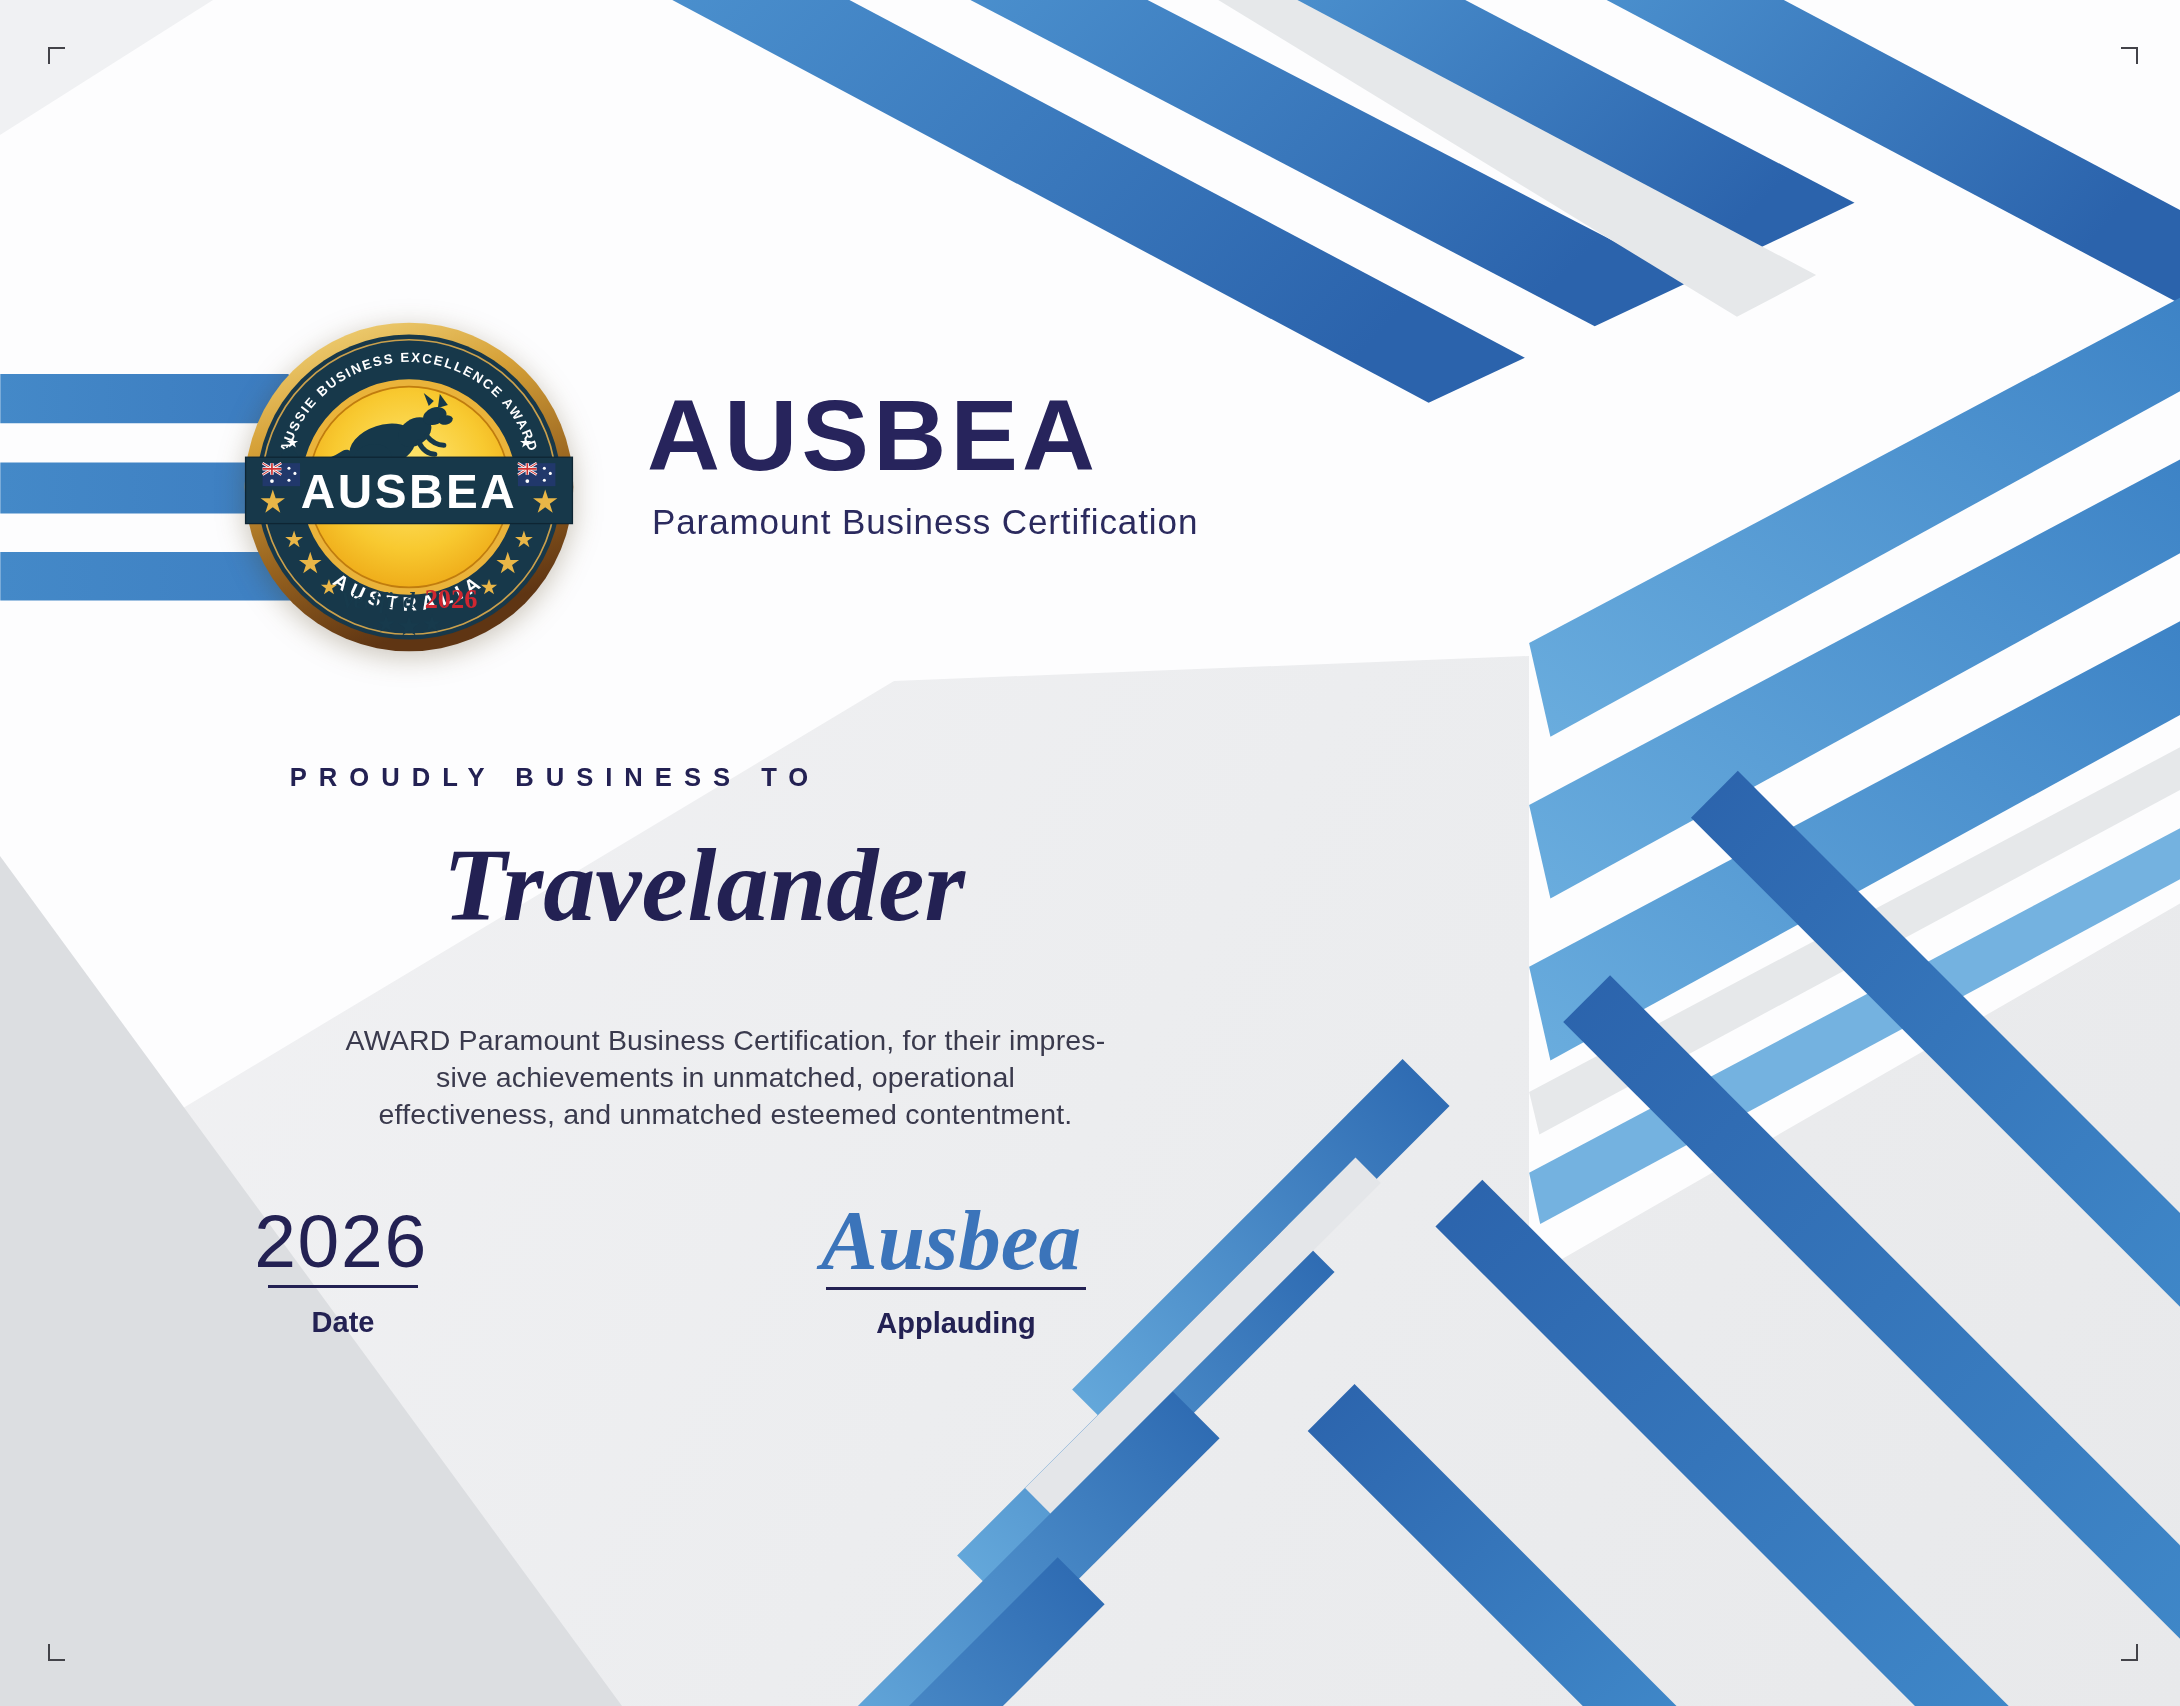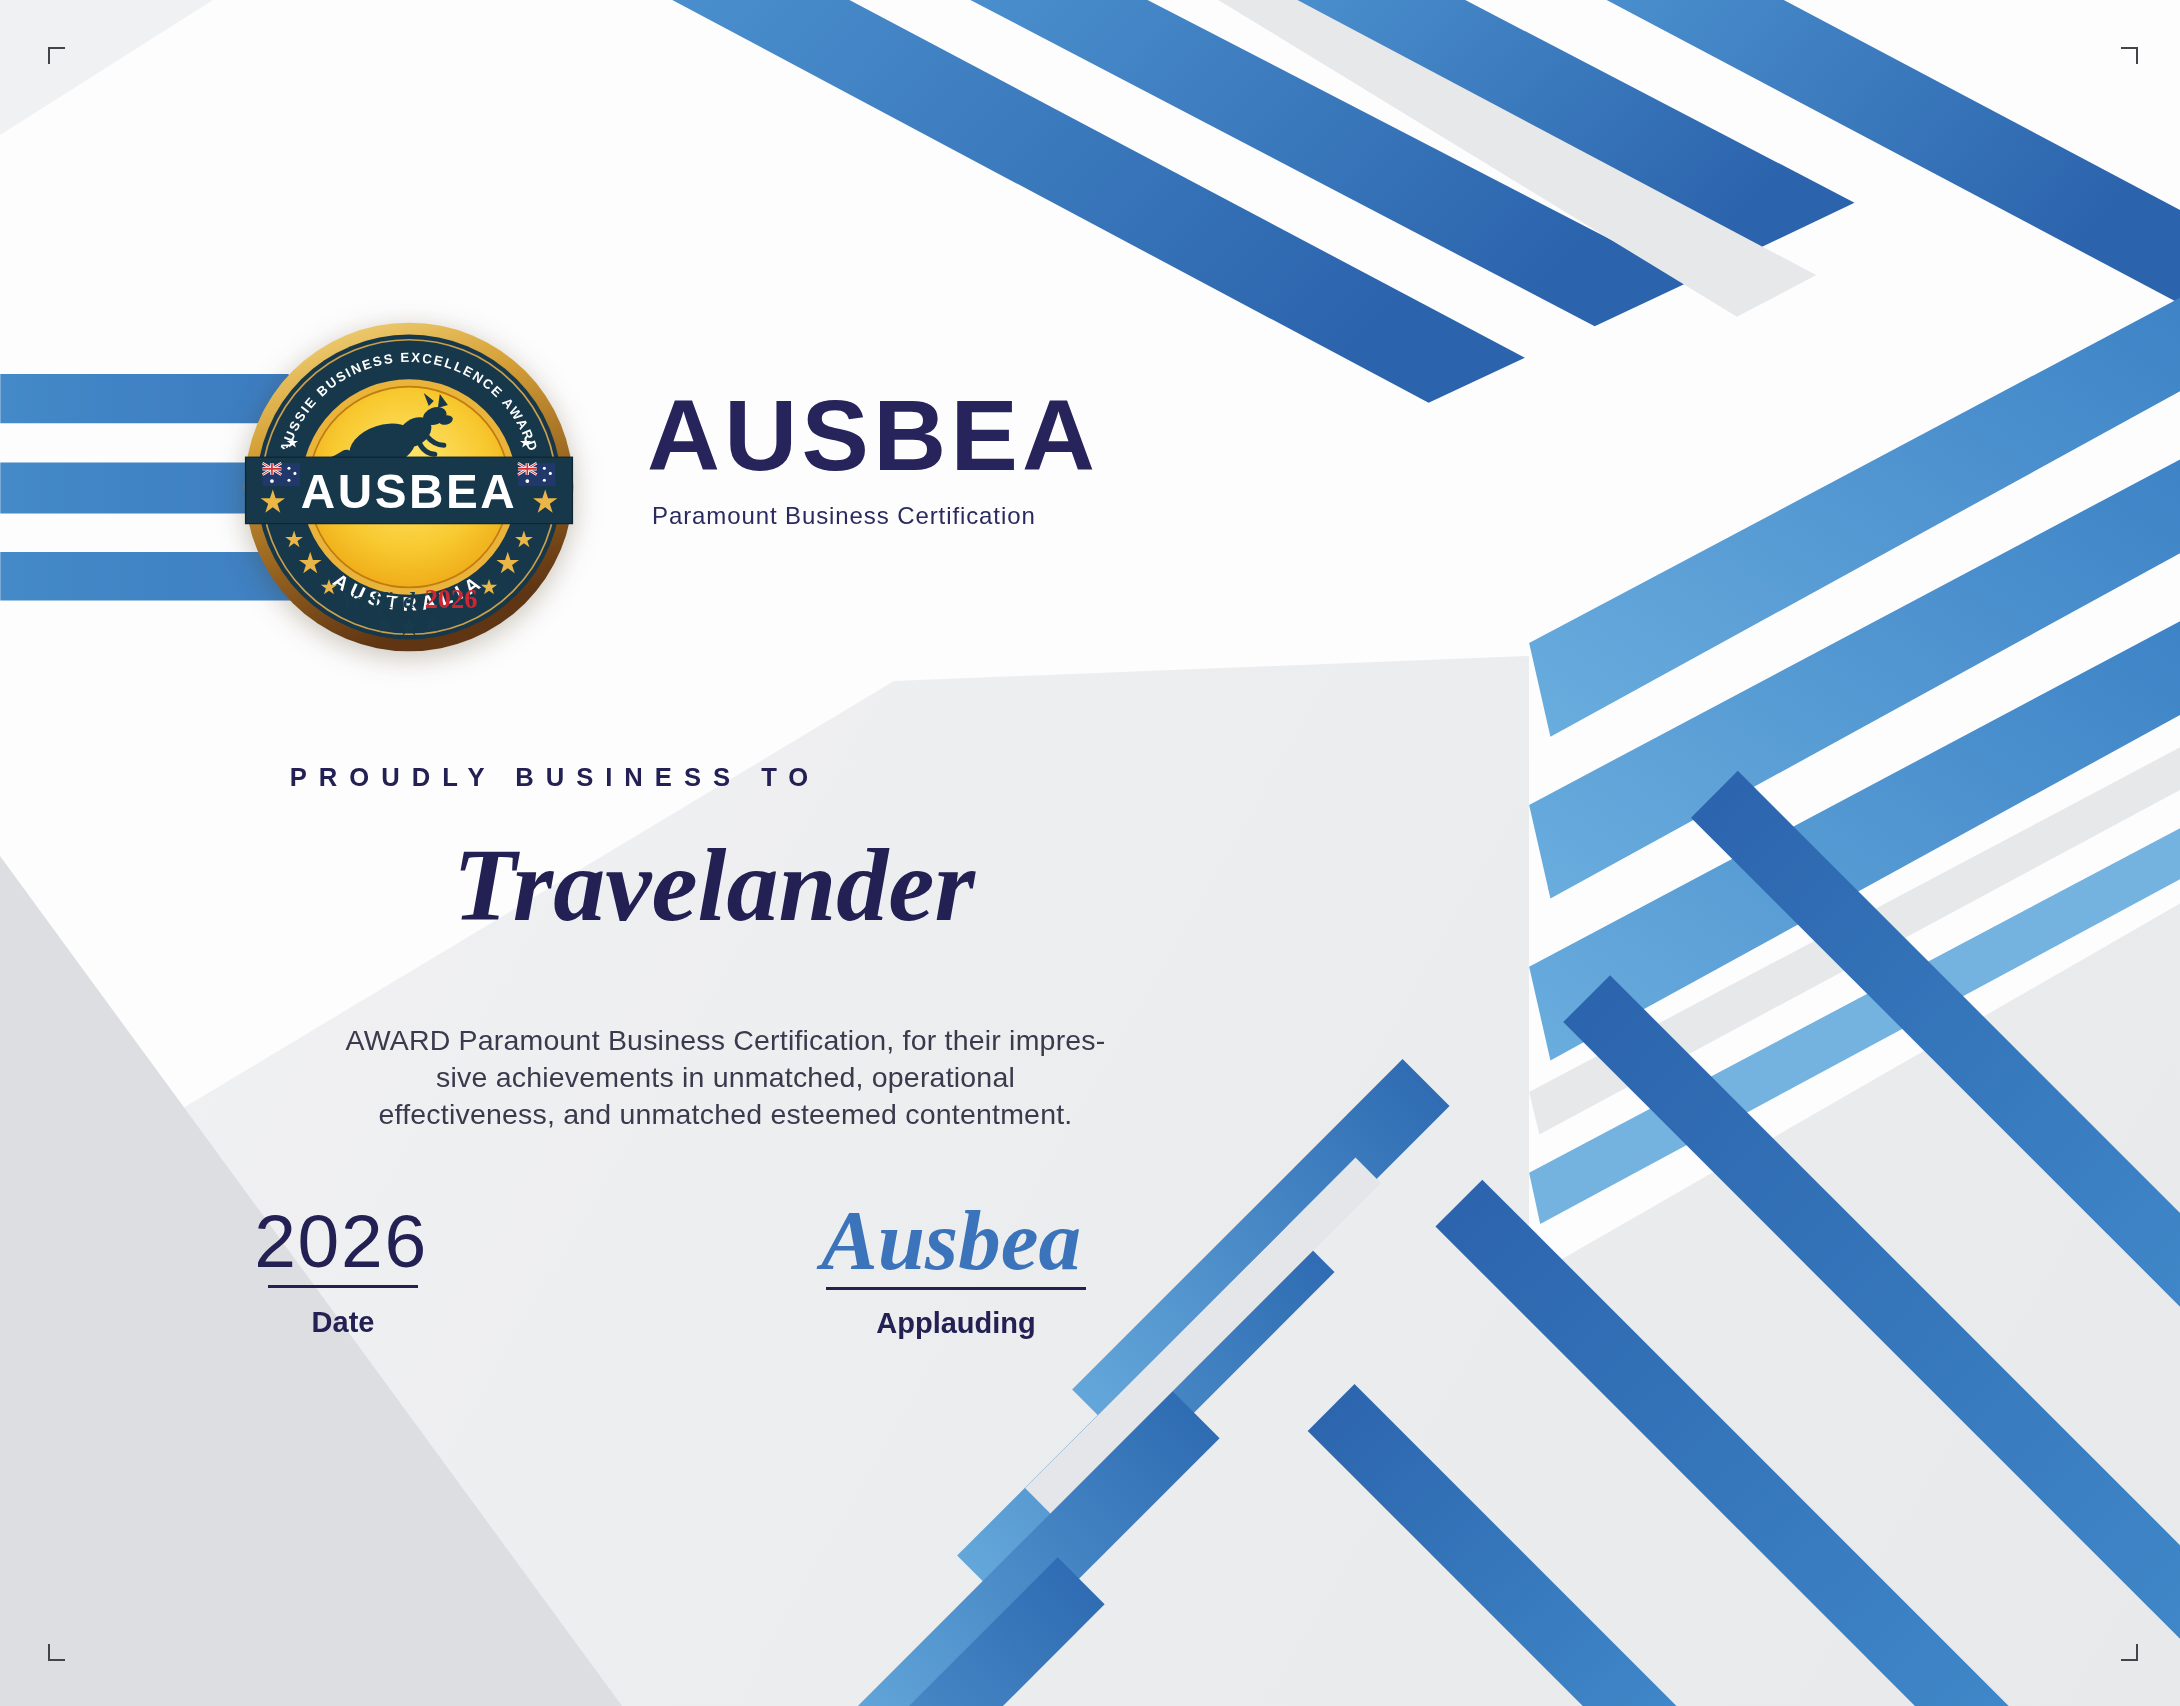--- a/index.html
+++ b/index.html
@@ -25,26 +25,26 @@
   }
   
   .mark{position:absolute;width:14.5px;height:14.5px;}
   .mark.tl{left:48px;top:47px;border-left:2.1px solid #434349;border-top:2.1px solid #434349;}
   .mark.tr{left:2121px;top:47px;border-right:2.1px solid #434349;border-top:2.1px solid #434349;}
   .mark.bl{left:48px;top:1644px;border-left:2.1px solid #434349;border-bottom:2.1px solid #434349;}
   .mark.br{left:2121px;top:1644px;border-right:2.1px solid #434349;border-bottom:2.1px solid #434349;}
   
   .txt{position:absolute;white-space:nowrap;}
   .brand-title{left:647px;top:385px;font-size:101px;font-weight:800;letter-spacing:4.3px;color:#27245c;line-height:1;}
-  .brand-subtitle{left:652px;top:504px;font-size:24px;font-weight:400;letter-spacing:0.9px;color:#2b2a5e;line-height:1;}
+  .brand-subtitle{left:652px;top:504px;font-size:35px;font-weight:400;letter-spacing:0.9px;color:#2b2a5e;line-height:1;}
   .eyebrow{left:555px;top:765px;transform:translateX(-50%);font-size:25.6px;font-weight:700;letter-spacing:12px;color:#232153;line-height:1;}
   .recipient{
     left:704px;top:828px;transform:translateX(-50%);
     font-family:"Liberation Serif",serif;font-style:italic;font-weight:700;
-    font-size:104px;color:#232153;line-height:1.1;margin-left:10px;
+    font-size:104px;color:#232153;line-height:1.1;
   }
   .body-copy{
     left:257px;top:985px;width:937px;text-align:center;white-space:normal;
     font-size:28.5px;line-height:37px;color:#3a3a4d;letter-spacing:0.2px;
   }
   .date-value{left:341px;top:1204px;transform:translateX(-50%);font-size:75px;font-weight:400;color:#232153;line-height:1;letter-spacing:1.7px;}
   .sig-value{
     left:951px;top:1198px;transform:translateX(-50%);
     font-family:"Liberation Serif",serif;font-style:italic;font-weight:700;
     font-size:85px;color:#3b74ba;line-height:1;

